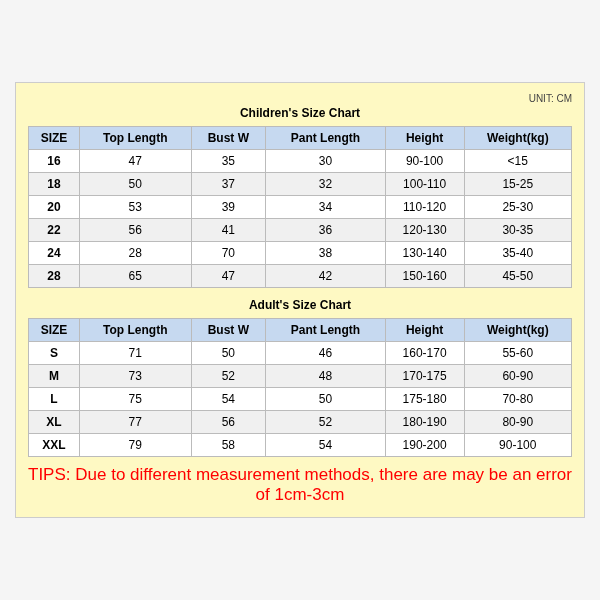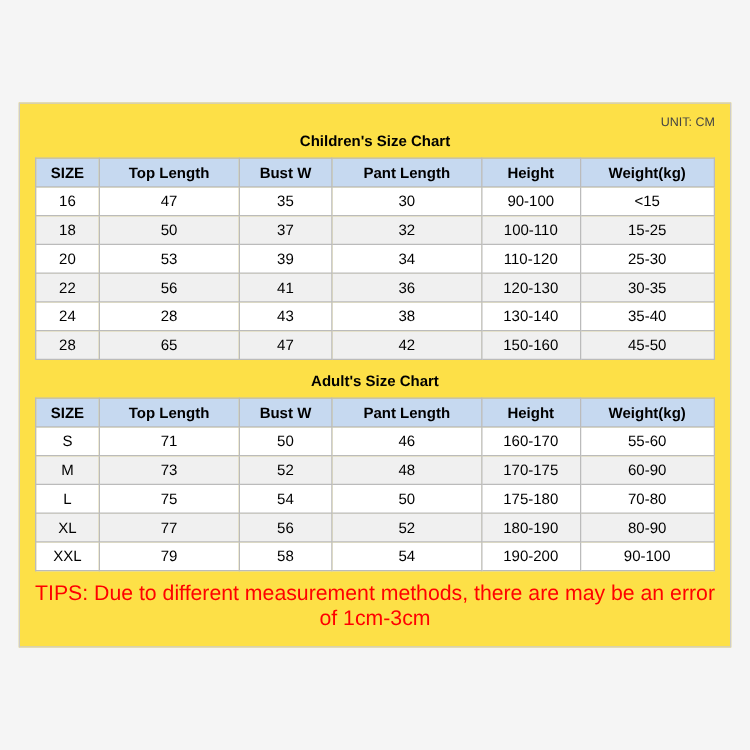--- a/index.html
+++ b/index.html
@@ -6,21 +6,21 @@
     body {
       width: 600px;
       height: 600px;
       background: #f5f5f5;
       display: flex;
       align-items: center;
       justify-content: center;
       font-family: Arial, sans-serif;
     }
     .chart-container {
-      background: #fde047;
+      background: #fef9c3;
       border: 1px solid #ccc;
       width: 570px;
       padding: 10px 12px 12px;
     }
     .section-title {
       text-align: center;
       font-weight: bold;
       font-size: 12px;
       margin-bottom: 6px;
     }
@@ -45,21 +45,21 @@
       font-weight: bold;
       font-size: 12px;
     }
     tbody tr:nth-child(odd) {
       background-color: #fff;
     }
     tbody tr:nth-child(even) {
       background-color: #f0f0f0;
     }
     tbody td:first-child {
-      font-weight: normal;
+      font-weight: bold;
     }
     .section-gap {
       height: 10px;
     }
     .tips {
       text-align: center;
       font-size: 17px;
       color: red;
       margin-top: 8px;
     }
@@ -111,21 +111,21 @@
           <td>22</td>
           <td>56</td>
           <td>41</td>
           <td>36</td>
           <td>120-130</td>
           <td>30-35</td>
         </tr>
         <tr>
           <td>24</td>
           <td>28</td>
-          <td>43</td>
+          <td>70</td>
           <td>38</td>
           <td>130-140</td>
           <td>35-40</td>
         </tr>
         <tr>
           <td>28</td>
           <td>65</td>
           <td>47</td>
           <td>42</td>
           <td>150-160</td>

